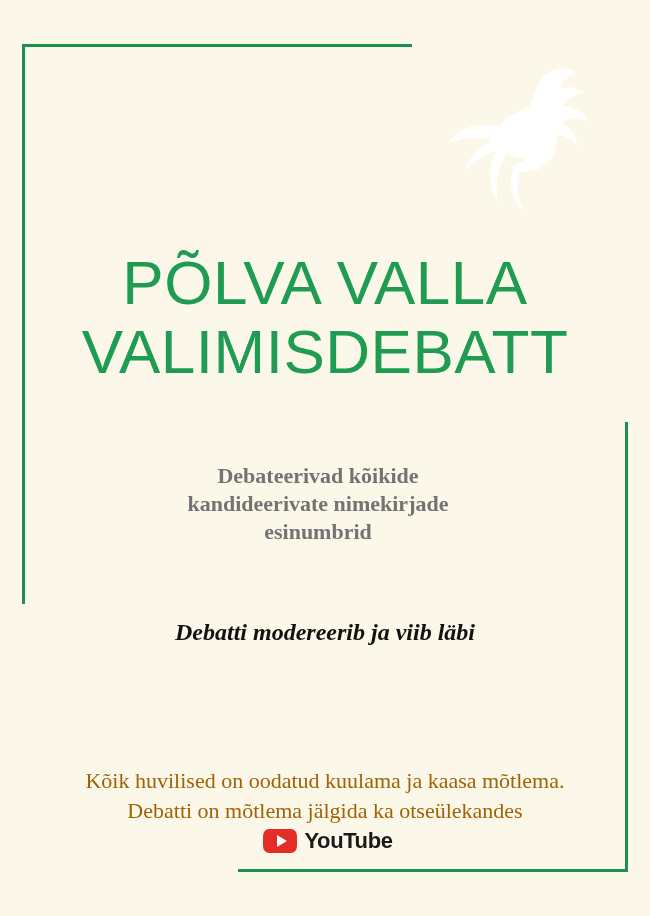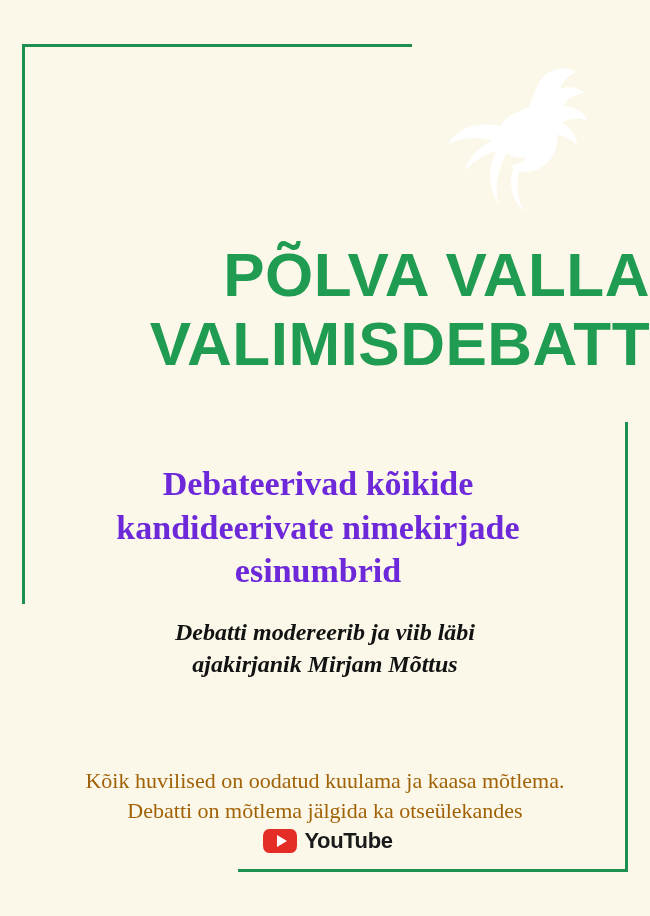--- a/index.html
+++ b/index.html
@@ -74,39 +74,39 @@
     line-height: 1.45;
   }
   .venue div {
     white-space: nowrap;
   }
 
   .title {
     position: absolute;
     left: 0;
     right: 0;
-    top: 240px;
-    text-align: right;
+    top: 248px;
+    text-align: center;
     color: #1f9b52;
     font-family: "Liberation Sans", sans-serif;
-    font-weight: bold;
+    font-weight: normal;
     font-size: 62px;
     line-height: 1.12;
     letter-spacing: 0.5px;
   }
 
   .subtitle {
     position: absolute;
     left: 24px;
     right: 38px;
     top: 462px;
     text-align: center;
-    color: #6d28d9;
-    font-weight: bold;
-    font-size: 34px;
+    color: #737373;
+    font-weight: bold;
+    font-size: 22px;
     line-height: 1.28;
   }
 
   .moderator {
     position: absolute;
     left: 60px;
     right: 60px;
     top: 616px;
     text-align: center;
     color: #121212;
@@ -193,21 +193,20 @@
   </div>
 
   <div class="subtitle">
     <div>Debateerivad kõikide</div>
     <div>kandideerivate nimekirjade</div>
     <div>esinumbrid</div>
   </div>
 
   <div class="moderator">
     <div>Debatti modereerib ja viib läbi</div>
-    <div>ajakirjanik Mirjam Mõttus</div>
   </div>
 
   <div class="note">
     <div>Kõik huvilised on oodatud kuulama ja kaasa mõtlema.</div>
     <div>Debatti on mõtlema jälgida ka otseülekandes</div>
   </div>
 
   <div class="yt-wrap">
     <span class="yt-icon">
       <span class="tri"></span>

